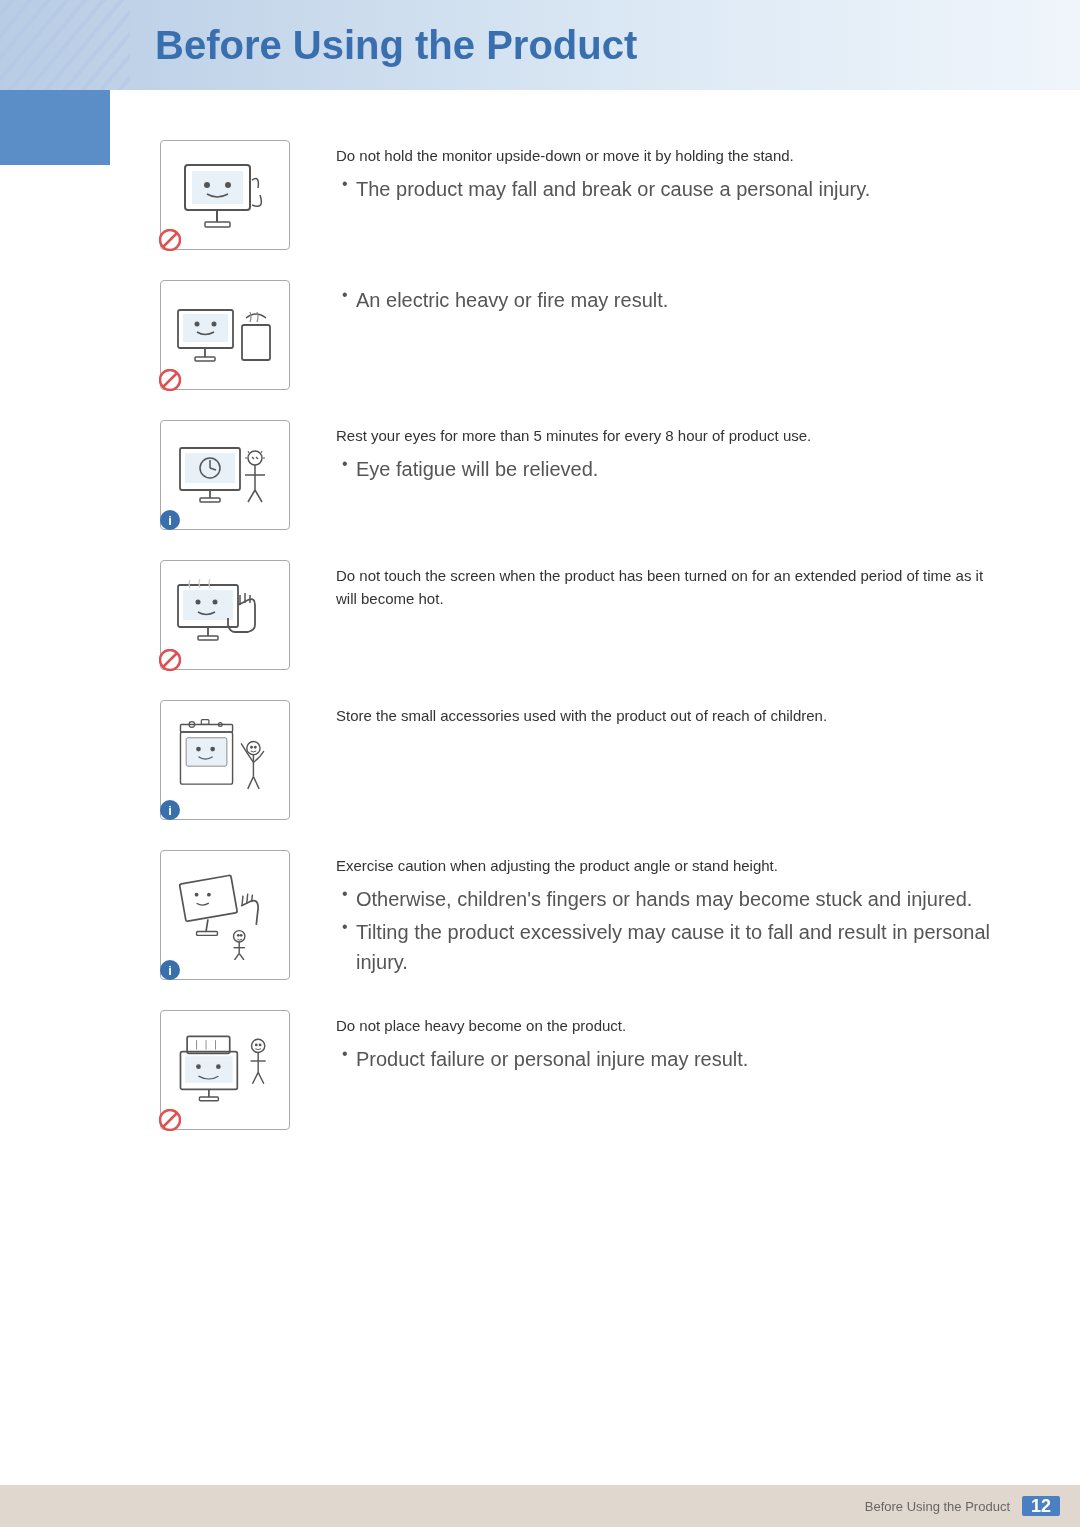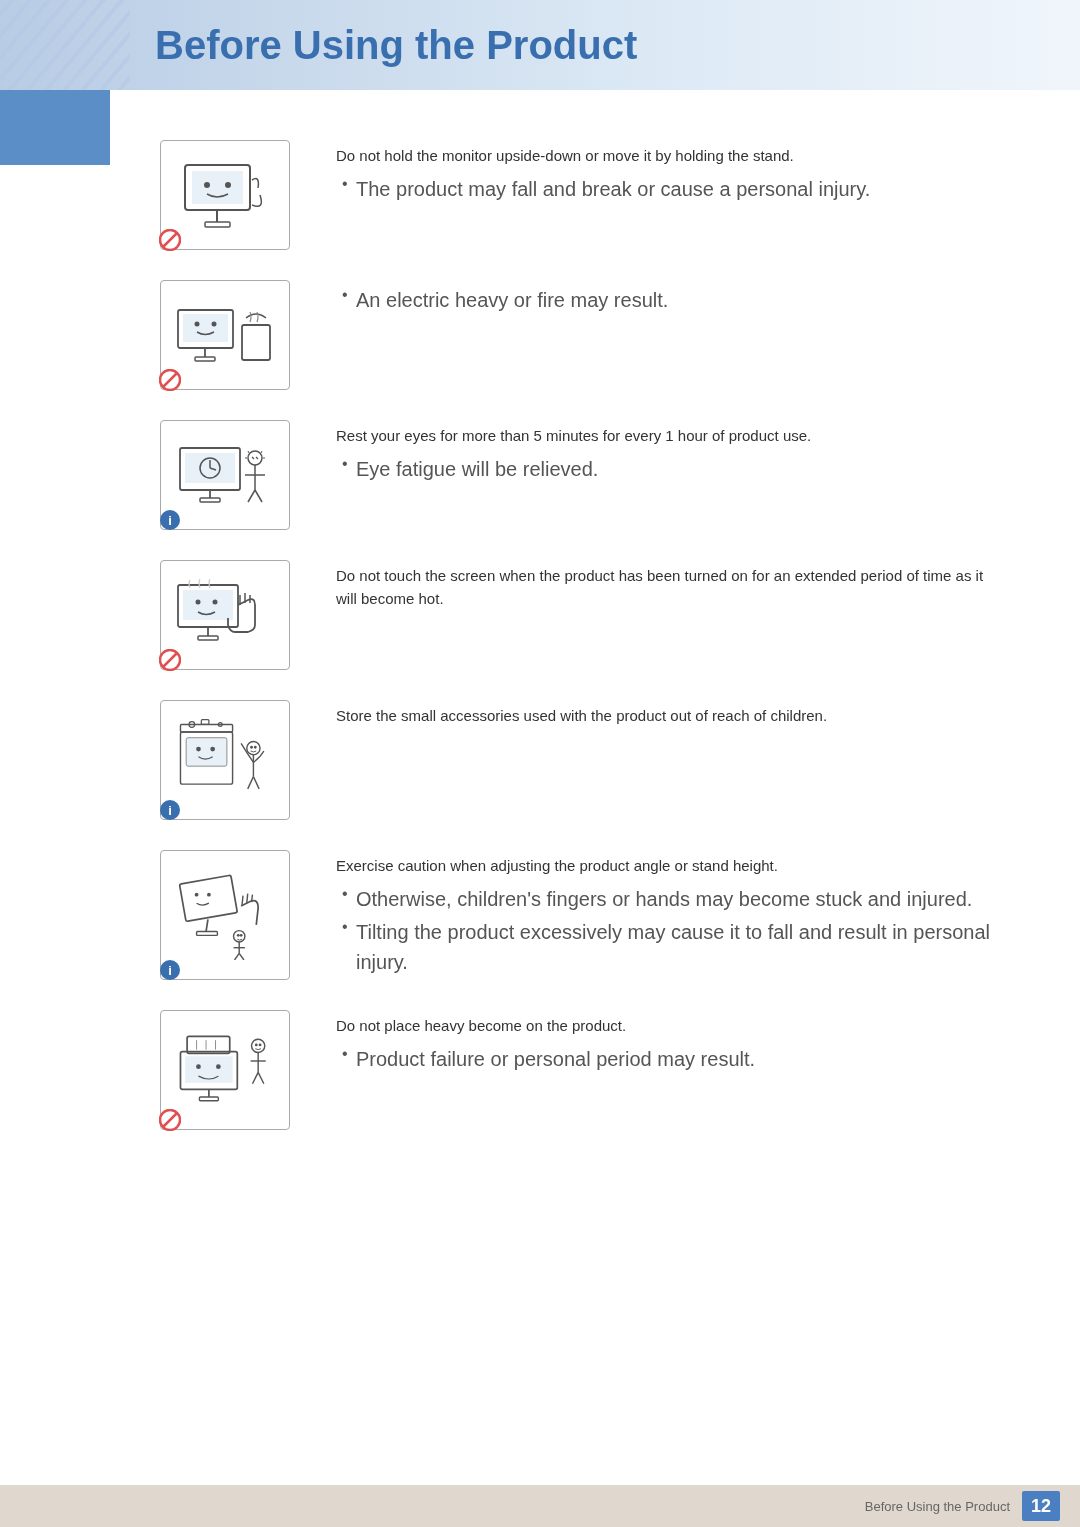--- a/index.html
+++ b/index.html
@@ -247,21 +247,21 @@
         <line x1="85" y1="60" x2="78" y2="72" stroke="#555" stroke-width="1.5"></line>
         <line x1="85" y1="60" x2="92" y2="72" stroke="#555" stroke-width="1.5"></line>
       </svg>
 
       <svg class="info-symbol" viewBox="0 0 22 22" xmlns="http://www.w3.org/2000/svg">
         <circle cx="11" cy="11" r="10" fill="#3a6faf"></circle>
         <text x="11" y="16" text-anchor="middle" fill="white" font-size="13" font-weight="bold">i</text>
       </svg>
     </div>
     <div class="text-block">
-      <p class="main-text">Rest your eyes for more than 5 minutes for every 1 hour of product use.</p>
+      <p class="main-text">Rest your eyes for more than 5 minutes for every 8 hour of product use.</p>
       <ul class="bullet-list">
         <li>Eye fatigue will be relieved.</li>
       </ul>
     </div>
   </div>
 
   <div class="safety-item">
     <div class="icon-box" style="position:relative;">
       <svg class="icon-svg" viewBox="0 0 110 90" xmlns="http://www.w3.org/2000/svg">
 
@@ -404,23 +404,23 @@
         <path d="M27 54 Q38 60 48 54" fill="none" stroke="#555" stroke-width="1.3"></path>
       </svg>
       <svg class="no-symbol" viewBox="0 0 22 22" xmlns="http://www.w3.org/2000/svg">
         <circle cx="11" cy="11" r="10" fill="none" stroke="#e05050" stroke-width="2.5"></circle>
         <line x1="4" y1="18" x2="18" y2="4" stroke="#e05050" stroke-width="2.5"></line>
       </svg>
     </div>
     <div class="text-block">
       <p class="main-text">Do not place heavy become on the product.</p>
       <ul class="bullet-list">
-        <li>Product failure or personal period may result.</li>
+        <li>Product failure or personal injure may result.</li>
       </ul>
     </div>
   </div>
 
 </div>
 
 <div class="footer" style="position: fixed; bottom: 0; left: 0; right: 0; height: 42px; background: #e0d8cf; display: flex; align-items: center; justify-content: flex-end; padding-right: 20px;">
   <span class="footer-text" style="font-size: 13px; color: #666; margin-right: 12px;">Before Using the Product</span>
-  <div class="footer-page" style="background: #4a7fc1; color: white; font-size: 18px; font-weight: bold; width: 38px; height: 30px; display: flex; align-items: center; justify-content: center; border-radius: 2px;">12</div>
+  <div class="footer-page" style="background: #4a7fc1; color: white; font-size: 18px; font-weight: bold; width: 38px; height: 20px; display: flex; align-items: center; justify-content: center; border-radius: 2px;">12</div>
 </div>
 
 </body></html>

